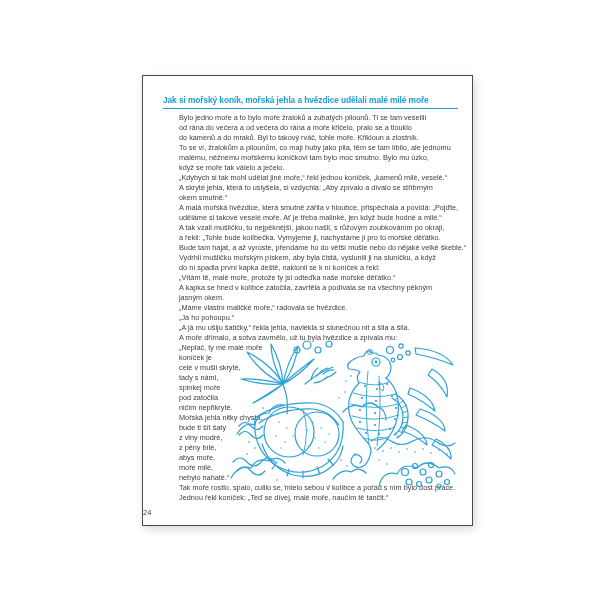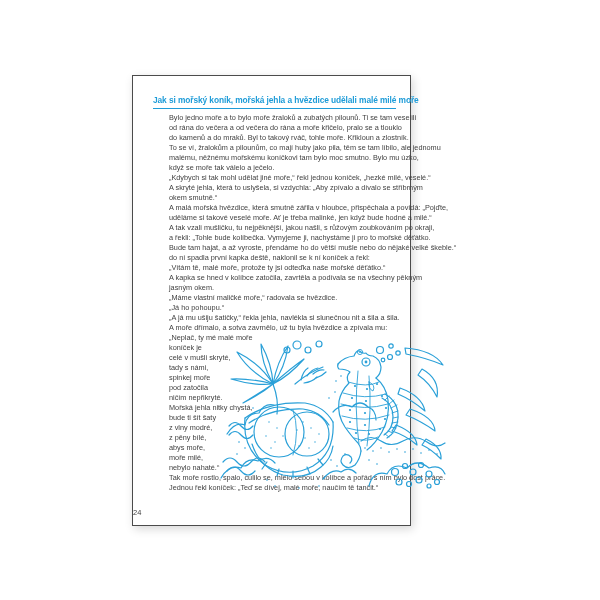--- a/index.html
+++ b/index.html
@@ -2,21 +2,21 @@
 <html style="--canvas-bg: #ffffff; --page-bg: #ffffff; --page-border: #4b4b4b; --title-blue: #1f9cd8; --body-text: #3f3f3f; --illustration: #2aa0d8;"><head>
 <meta charset="utf-8">
 <style>
   html,body{margin:0;padding:0}
   body{
     width:600px;height:600px;position:relative;overflow:hidden;
     background:var(--canvas-bg,#ffffff);
     font-family:"Liberation Sans",sans-serif;
   }
   .page{
-    position:absolute;left:132px;top:75px;width:279px;height:451px;
+    position:absolute;left:142px;top:75px;width:331px;height:451px;
     box-sizing:border-box;
     background:var(--page-bg,#ffffff);
     border:1px solid var(--page-border,#4b4b4b);
     box-shadow:2px 3px 9px rgba(0,0,0,0.16);
   }
   .content{padding:19px 14px 0 20px;position:relative}
   .title{
     margin:0 0 4px 0;padding-bottom:2px;
     font-size:8.4px;line-height:11px;font-weight:bold;letter-spacing:-0.1px;
     color:var(--title-blue,#1f9cd8);
@@ -48,28 +48,29 @@
   <div class="content">
     <h1 class="title">Jak si mořský koník, mořská jehla a hvězdice udělali malé milé moře</h1>
 
     <div>
       <div class="line">Bylo jedno moře a to bylo moře žraloků a zubatých pilounů. Ti se tam veselili</div>
       <div class="line">od rána do večera a od večera do rána a moře křičelo, pralo se a tlouklo</div>
       <div class="line">do kamenů a do mraků. Byl to takový rváč, tohle moře. Křikloun a zlostník.</div>
       <div class="line">To se ví, žralokům a pilounům, co mají huby jako pila, těm se tam líbilo, ale jednomu</div>
       <div class="line">malému, něžnému mořskému koníčkovi tam bylo moc smutno. Bylo mu úzko,</div>
       <div class="line">když se moře tak válelo a ječelo.</div>
-      <div class="line">„Kdybych si tak mohl udělat jiné moře,“ řekl jednou koníček, „hezké milé, veselé.“</div>
+      <div class="line">„Kdybych si tak mohl udělat jiné moře,“ řekl jednou koníček, „kamenů milé, veselé.“</div>
       <div class="line">A skryté jehla, která to uslyšela, si vzdychla: „Aby zpívalo a dívalo se stříbrným</div>
       <div class="line">okem smutně.“</div>
       <div class="line">A malá mořská hvězdice, která smutně zářila v hloubce, přispěchala a povídá: „Pojďte,</div>
       <div class="line">uděláme si takové veselé moře. Ať je třeba malinké, jen když bude hodné a milé.“</div>
       <div class="line">A tak vzali mušličku, tu nejpěknější, jakou našli, s růžovým zoubkováním po okraji,</div>
       <div class="line">a řekli: „Tohle bude kolíbečka. Vymyjeme ji, nachystáme ji pro to mořské děťátko.</div>
       <div class="line">Bude tam hajat, a až vyroste, přendáme ho do větší mušle nebo do nějaké velké škeble.“</div>
+      <div class="line">Vydrhli mušličku mořským pískem, aby byla čistá, vyslunili ji na sluníčku, a když</div>
       <div class="line">do ní spadla první kapka deště, naklonil se k ní koníček a řekl:</div>
       <div class="line">„Vítám tě, malé moře, protože ty jsi odteďka naše mořské děťátko.“</div>
       <div class="line">A kapka se hned v kolíbce zatočila, zavrtěla a podívala se na všechny pěkným</div>
       <div class="line">jasným okem.</div>
       <div class="line">„Máme vlastní maličké moře,“ radovala se hvězdice.</div>
       <div class="line">„Já ho pohoupu.“</div>
       <div class="line">„A já mu ušiju šatičky,“ řekla jehla, navlékla si slunečnou nit a šila a šila.</div>
       <div class="line">A moře dřímalo, a sotva zavrnělo, už tu byla hvězdice a zpívala mu:</div>
     </div>
 

